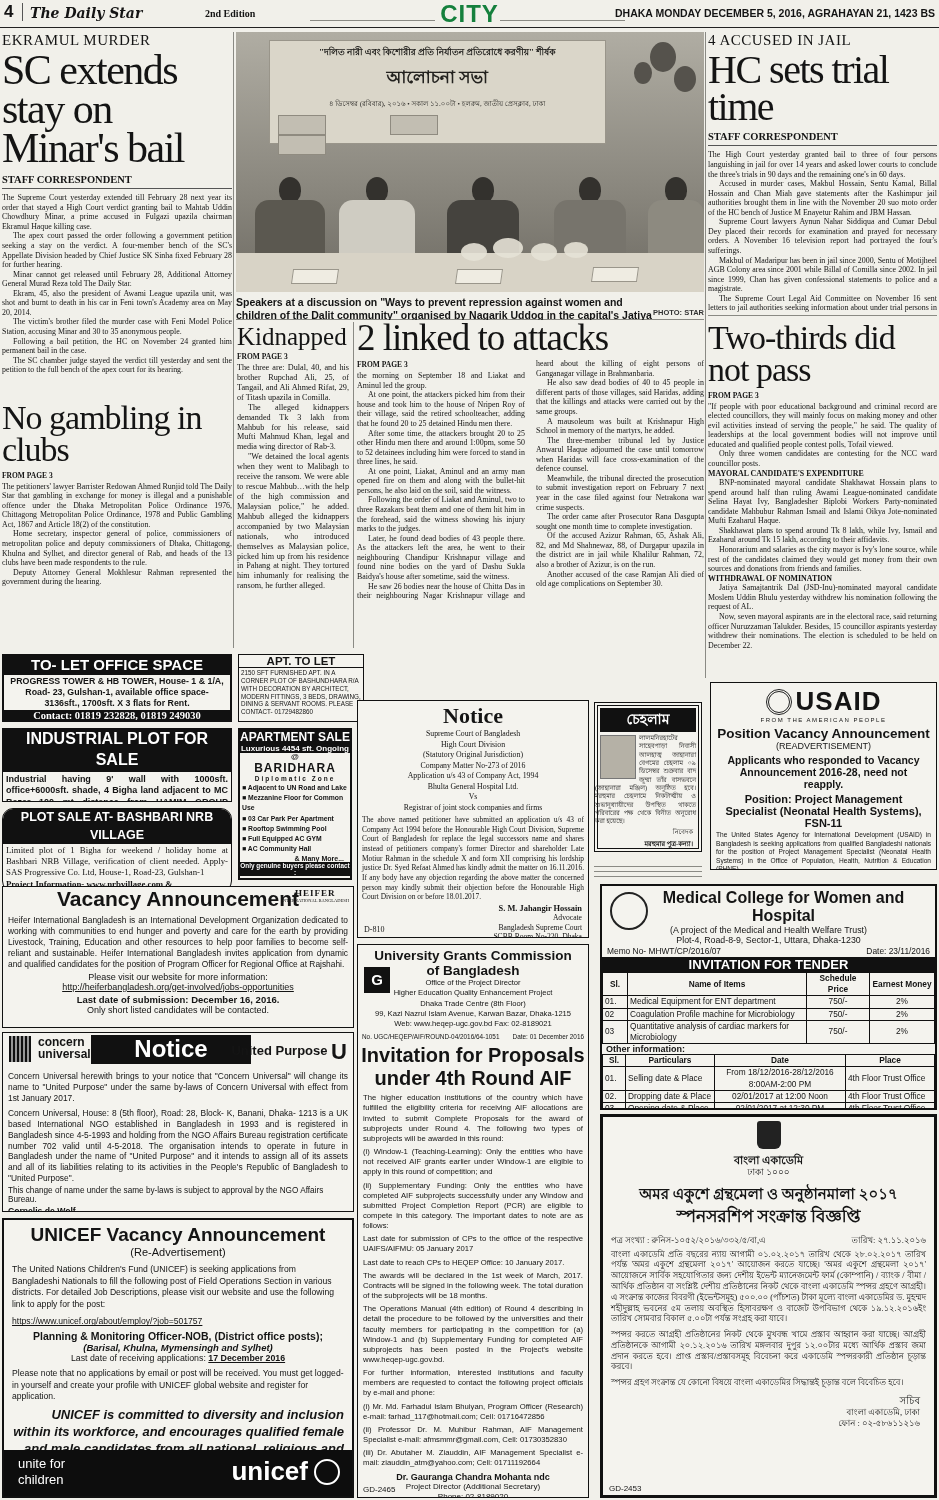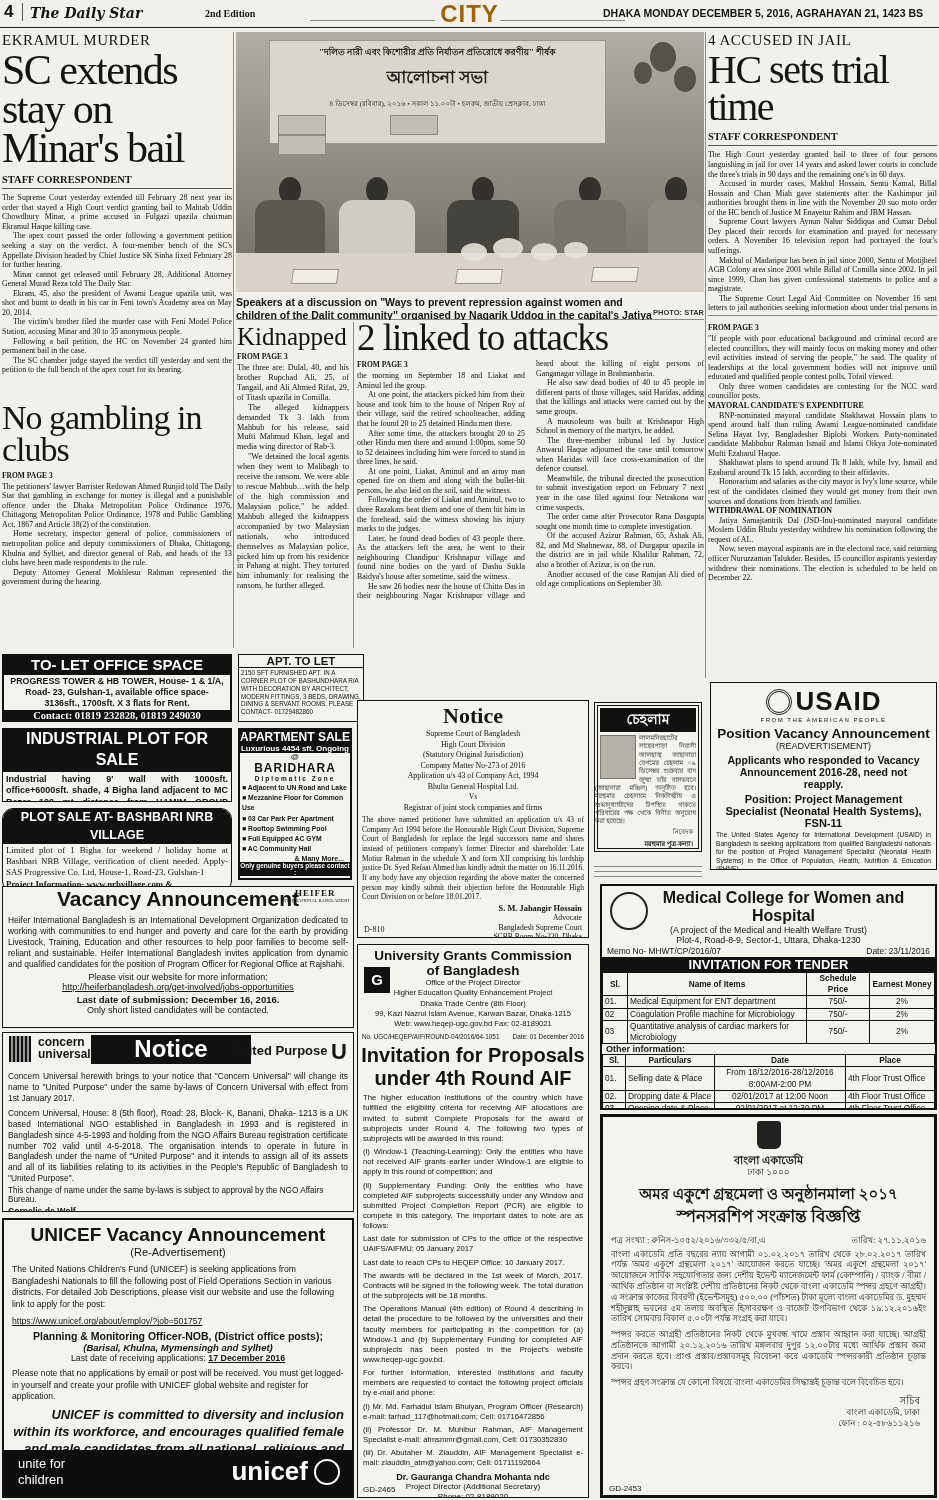--- a/index.html
+++ b/index.html
@@ -9,22 +9,22 @@
   .sans{font-family:"Liberation Sans",sans-serif;}
   .vline{position:absolute;width:1px;background:#8a8a84;}
   .hline{position:absolute;height:1px;background:#8a8a84;}
 
   
   #mast{position:absolute;left:0;top:0;width:939px;height:27px;border-bottom:1.5px solid #222;}
   .pgnum{position:absolute;left:4px;top:2px;font:bold 17px "Liberation Sans",sans-serif;}
   .mastbar{position:absolute;left:22px;top:3px;width:1px;height:18px;background:#555;}
   .paper{position:absolute;left:30px;top:5px;font:bold italic 14px "DejaVu Serif",serif;}
   .edition{position:absolute;left:205px;top:8px;font:bold 10px "Liberation Serif",serif;}
-  .city{position:absolute;left:50%;transform:translateX(-50%);top:0px;font:bold 24px "Liberation Sans",sans-serif;letter-spacing:1px;color:#a16207;}
-  .dateline{position:absolute;right:16px;top:7px;font:bold 10.5px "Liberation Sans",sans-serif;}
+  .city{position:absolute;left:50%;transform:translateX(-50%);top:0px;font:bold 24px "Liberation Sans",sans-serif;letter-spacing:1px;color:#15803d;}
+  .dateline{position:absolute;right:4px;top:7px;font:bold 10.5px "Liberation Sans",sans-serif;}
 
   
   .kick{font-size:15px;letter-spacing:.5px;}
   .h-xl{font-size:42px;line-height:.93;letter-spacing:-1.5px;margin:2px 0 6px;}
   .h-l{font-size:34px;line-height:.95;letter-spacing:-1px;margin:0 0 4px;}
   .h-m{font-size:25px;line-height:1;margin:0 0 3px;}
   .by{font-variant:small-caps;font-weight:bold;font-size:10.5px;border-bottom:1px solid #555;padding-bottom:3px;margin-bottom:4px;}
   .fp{font-weight:bold;font-size:7.5px;margin:1px 0 2px;font-family:"Liberation Serif",serif;}
   .bt{font-size:7.9px;line-height:1.21;text-align:justify;}
   .bt p{margin:0;text-indent:11px;}
@@ -200,20 +200,21 @@
           <p>The three-member tribunal led by Justice Anwarul Haque adjourned the case until tomorrow when Haridas will face cross-examination of the defence counsel.</p>
           <p>Meanwhile, the tribunal directed the prosecution to submit investigation report on February 7 next year in the case filed against four Netrakona war crime suspects.</p>
           <p>The order came after Prosecutor Rana Dasgupta sought one month time to complete investigation.</p>
           <p>Of the accused Azizur Rahman, 65, Ashak Ali, 82, and Md Shahnewaz, 88, of Durgapur upazila in the district are in jail while Khalilur Rahman, 72, also a brother of Azizur, is on the run.</p>
           <p>Another accused of the case Ramjan Ali died of old age complications on September 30.</p>
         </div>
     </div>
   </div>
 
   <div class="abs" style="left:708px;top:322px;width:229px;height:356px;">
+    <div class="h-l">Two-thirds did not pass</div>
     <div class="fp">FROM PAGE 3</div>
     <div class="bt">
         <p class="p">"If people with poor educational background and criminal record are elected councillors, they will mainly focus on making money and other evil activities instead of serving the people," he said. The quality of leaderships at the local government bodies will not improve until educated and qualified people contest polls, Tofail viewed.</p>
         <p class="p">Only three women candidates are contesting for the NCC ward councillor posts.</p>
         <p class="sub">MAYORAL CANDIDATE'S EXPENDITURE</p>
         <p class="p">BNP-nominated mayoral candidate Shakhawat Hossain plans to spend around half than ruling Awami League-nominated candidate Selina Hayat Ivy, Bangladesher Biplobi Workers Party-nominated candidate Mahbubur Rahman Ismail and Islami Oikya Jote-nominated Mufti Ezaharul Haque.</p>
         <p class="p">Shakhawat plans to spend around Tk 8 lakh, while Ivy, Ismail and Ezaharul around Tk 15 lakh, according to their affidavits.</p>
         <p class="p">Honorarium and salaries as the city mayor is Ivy's lone source, while rest of the candidates claimed they would get money from their own sources and donations from friends and families.</p>
         <p class="sub">WITHDRAWAL OF NOMINATION</p>
         <p class="p">Jatiya Samajtantrik Dal (JSD-Inu)-nominated mayoral candidate Moslem Uddin Bhulu yesterday withdrew his nomination following the request of AL.</p>

